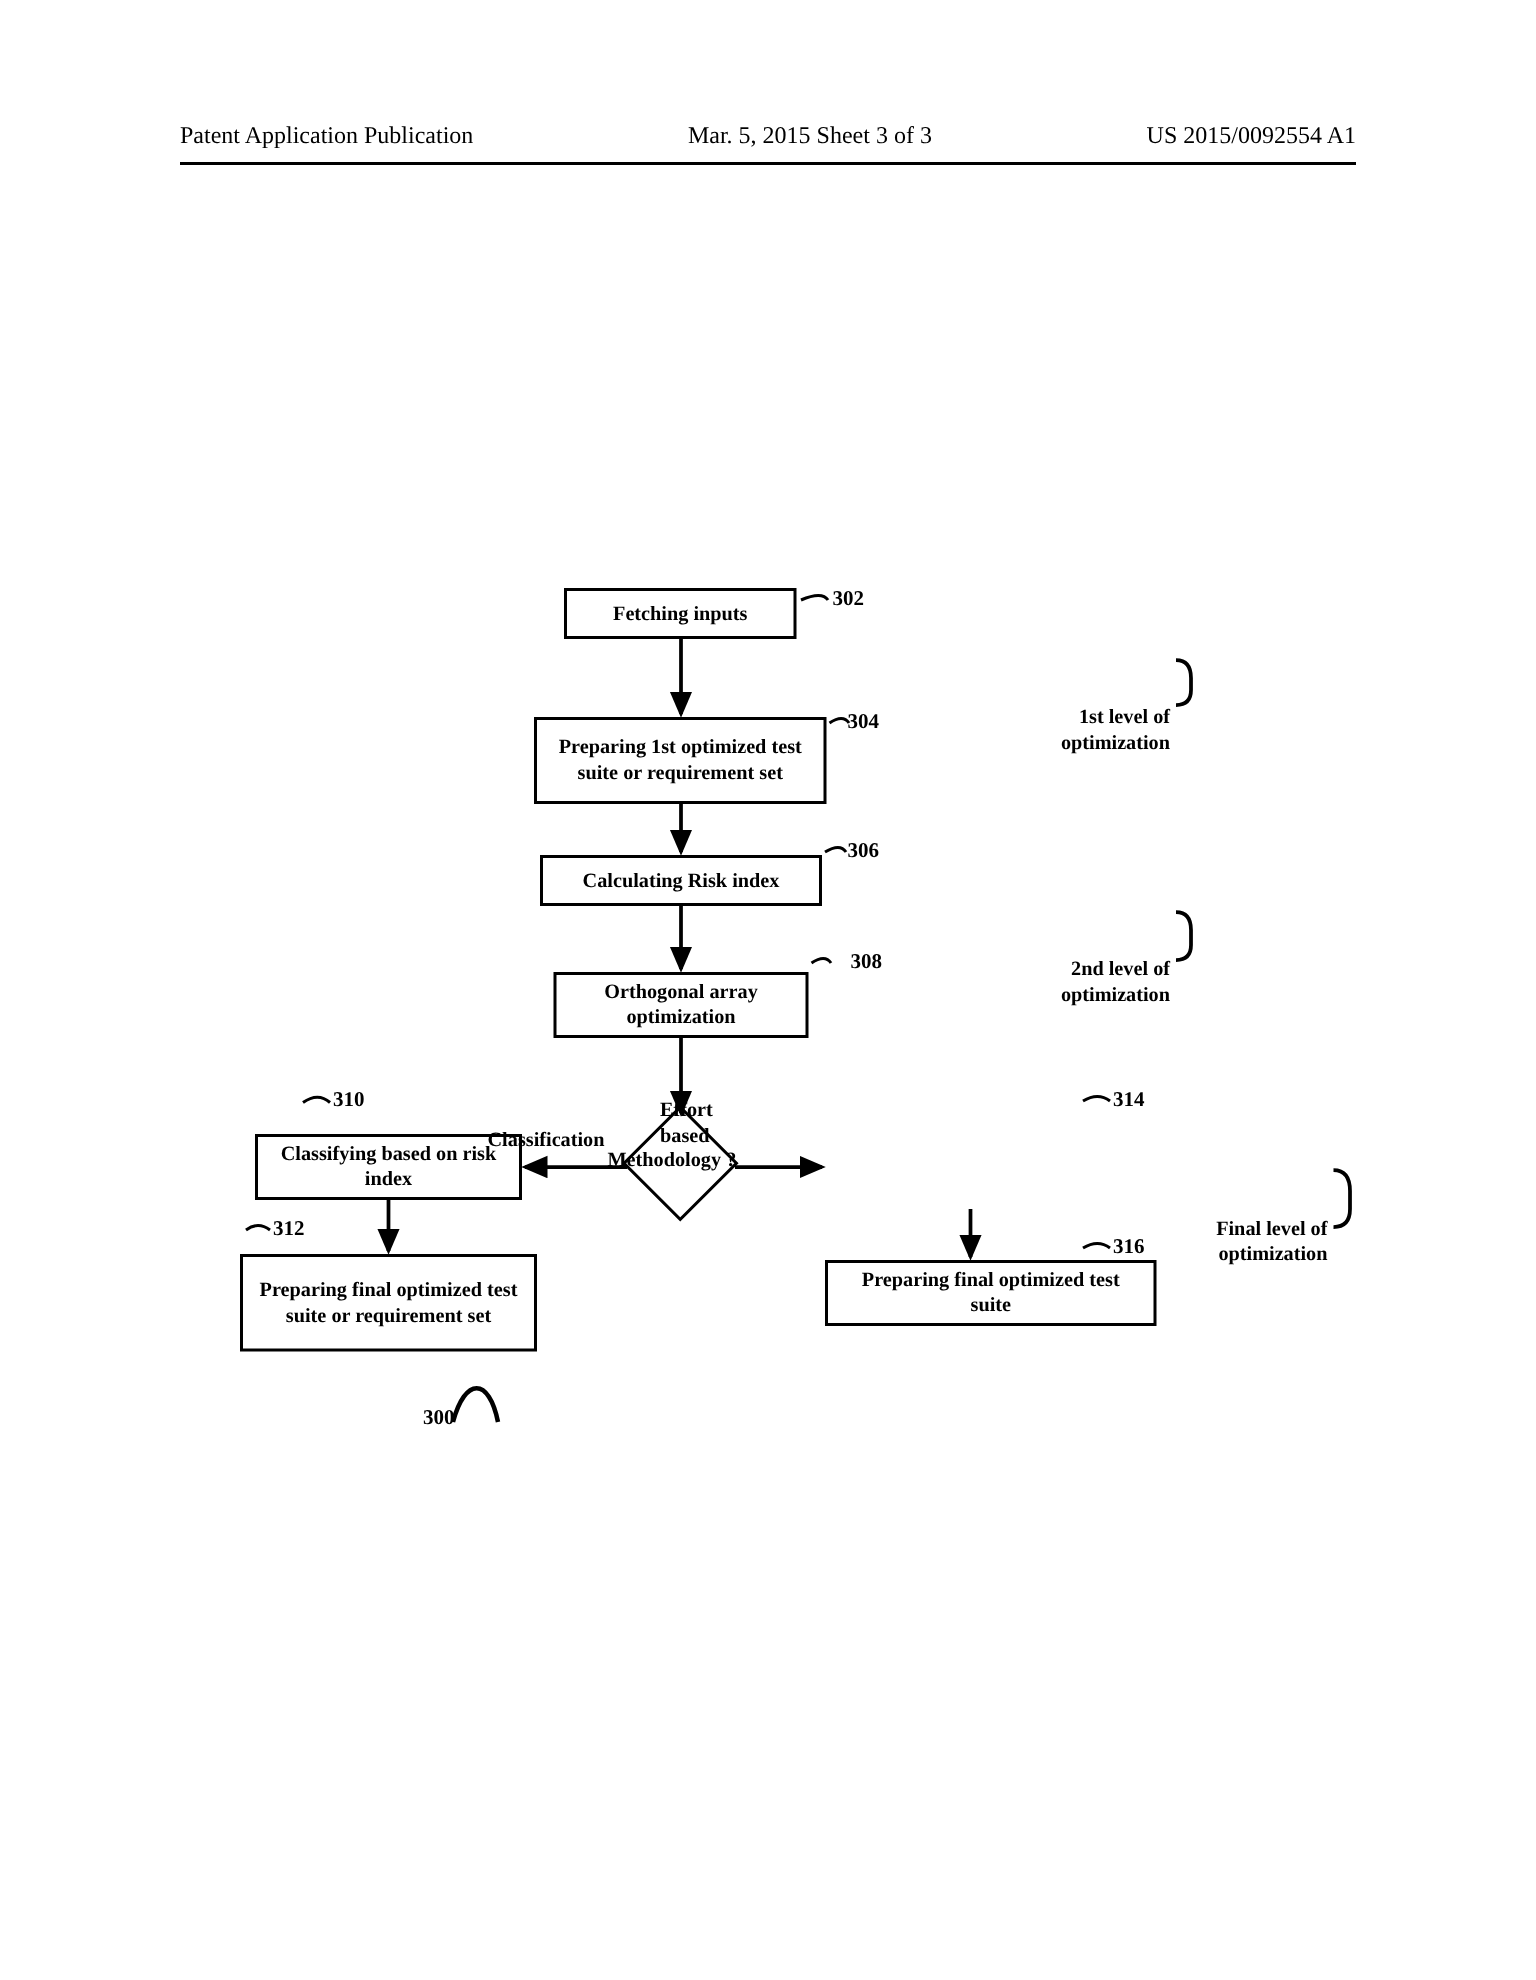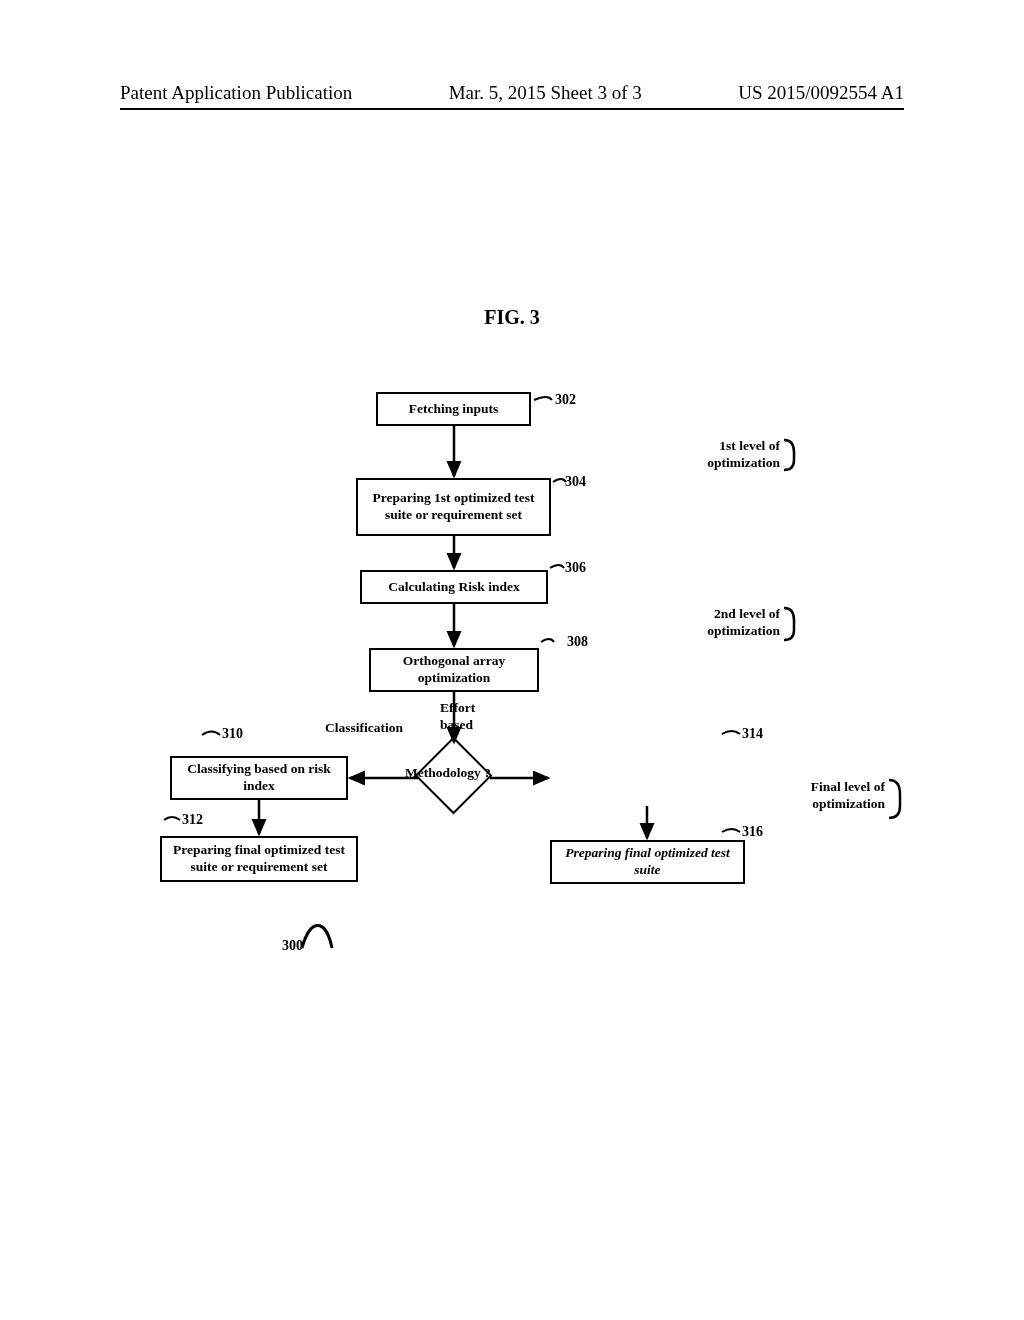--- a/index.html
+++ b/index.html
@@ -16,21 +16,21 @@
     width: 1024px;
     height: 1320px;
   }
   .header {
     position: absolute;
     top: 82px;
     left: 120px;
     right: 120px;
     display: flex;
     justify-content: space-between;
-    font-size: 19px;
+    font-size: 16px;
   }
   .header-rule {
     position: absolute;
     top: 108px;
     left: 120px;
     right: 120px;
     height: 0;
     border-top: 2px solid #000;
   }
   .fig-title {
@@ -68,20 +68,21 @@
     text-align: left;
     font-weight: bold;
     font-size: 13.5px;
   }
   .plain-label {
     position: absolute;
     font-weight: bold;
     font-size: 13.5px;
     line-height: 1.25;
     text-align: right;
+    margin-top: 32px;
   }
   .ref {
     position: absolute;
     font-weight: bold;
     font-size: 14px;
   }
   svg.overlay {
     position: absolute;
     left: 0;
     top: 0;
@@ -95,36 +96,35 @@
 
 <div class="page">
 
   <div class="header">
     <span>Patent Application Publication</span>
     <span>Mar. 5, 2015  Sheet 3 of 3</span>
     <span>US 2015/0092554 A1</span>
   </div>
   <div class="header-rule"></div>
 
-  <div class="fig-title">FIG. 3</div>
 
   <div class="box" style="left:376px; top:392px; width:155px; height:34px;">Fetching inputs</div>
 
   <div class="box" style="left:356px; top:478px; width:195px; height:58px;">Preparing 1st optimized test suite or requirement set</div>
 
   <div class="box" style="left:360px; top:570px; width:188px; height:34px;">Calculating Risk index</div>
 
   <div class="box" style="left:369px; top:648px; width:170px; height:44px;">Orthogonal array optimization</div>
 
   <div class="box" style="left:170px; top:756px; width:178px; height:44px;font-family:Liberation Serif, serif;">Classifying based on risk index</div>
 
-  <div class="box" style="left:160px; top:836px; width:198px; height:46px;">Preparing final optimized test suite or requirement set</div>
+  <div class="box" style="left:160px; top:836px; width:198px; height:65px;">Preparing final optimized test suite or requirement set</div>
 
 
-  <div class="box" style="left:550px; top:840px; width:195px; height:44px;font-style:italic;">Preparing final optimized test suite</div>
+  <div class="box" style="left:550px; top:840px; width:221px; height:44px;">Preparing final optimized test suite</div>
 
   <div class="diamond-wrap" style="left:426px; top:748px; width:55px; height:55px;"></div>
   <div class="diamond-text" style="left:405px; top:765px; width:100px;">
     <span>Methodology ?</span>
   </div>
 
   <div class="plain-label" style="left:325px; top:720px; text-align:left; width:100px;">Classification</div>
   <div class="plain-label" style="left:440px; top:700px; text-align:left; width:60px;">Effort based</div>
 
   <div class="plain-label" style="left:670px; top:438px; width:110px;">1st level of optimization</div>

